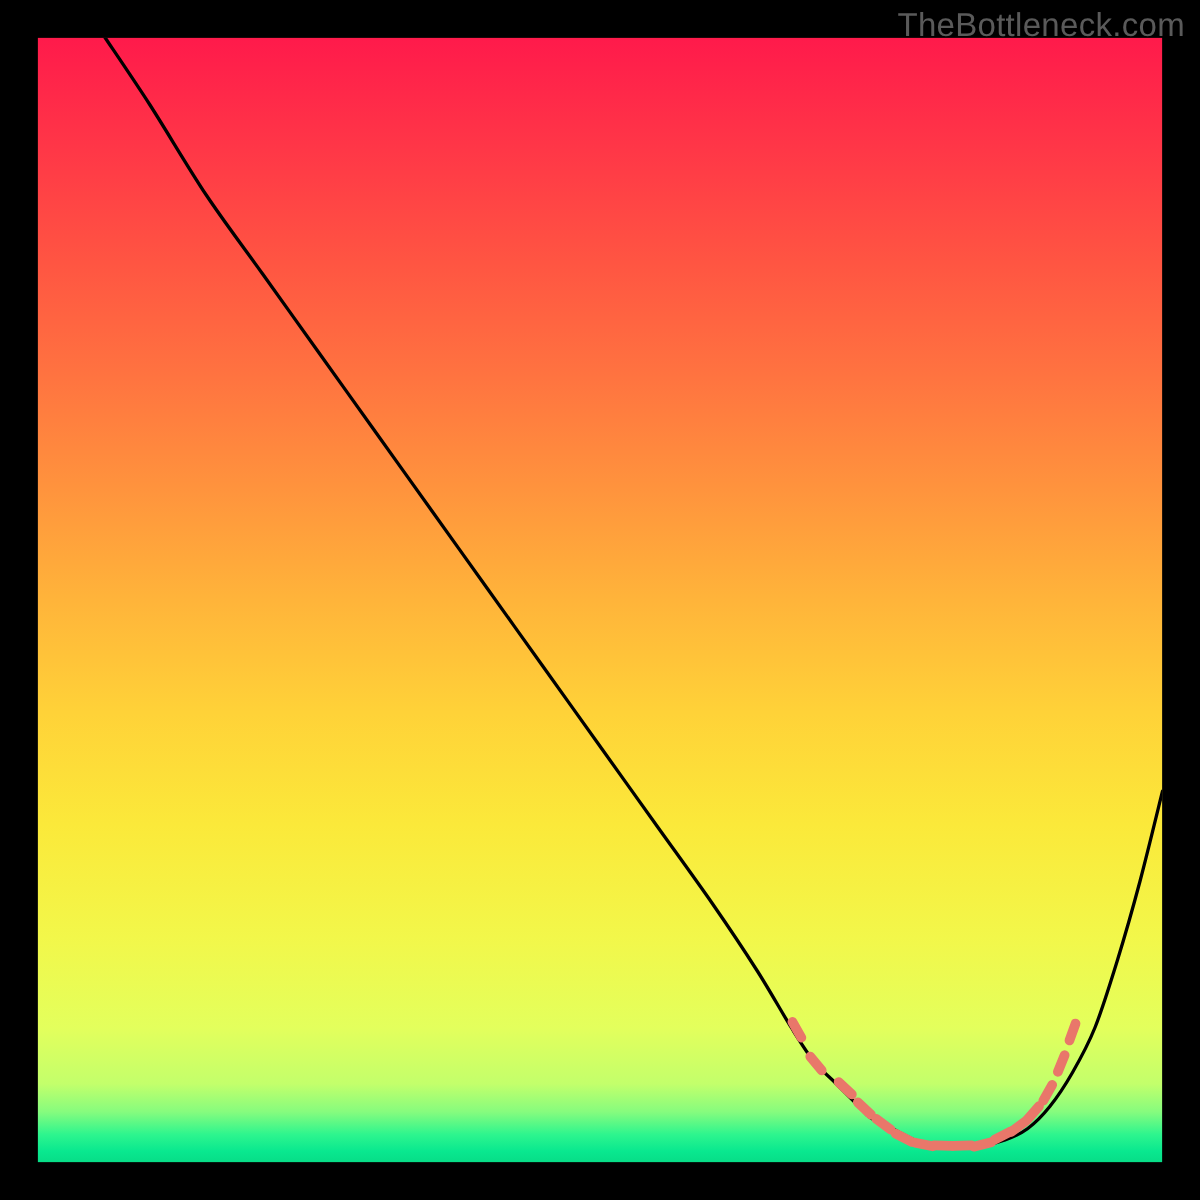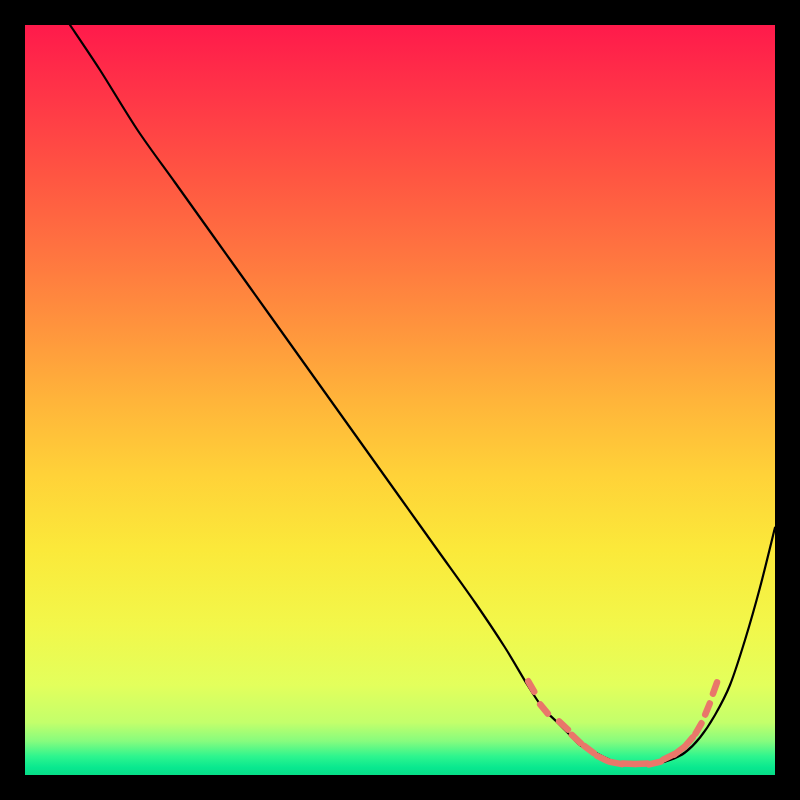--- a/index.html
+++ b/index.html
@@ -48,20 +48,21 @@
     top: 0;
     width: 100%;
     height: 100%;
   }
 </style>
 </head>
 <body>
 
 <div class="frame">
 
+  <div class="watermark">TheBottleneck.com</div>
 
   <div class="plot-area">
 
     <svg class="gradient-bg" viewBox="0 0 750 750" preserveAspectRatio="none">
       <defs>
         <linearGradient id="bgGrad" x1="0" y1="0" x2="0" y2="1">
             <stop offset="0.00%" stop-color="#ff1a4b"></stop>
             <stop offset="10.00%" stop-color="#ff3747"></stop>
             <stop offset="20.00%" stop-color="#ff5542"></stop>
             <stop offset="30.00%" stop-color="#ff7340"></stop>

